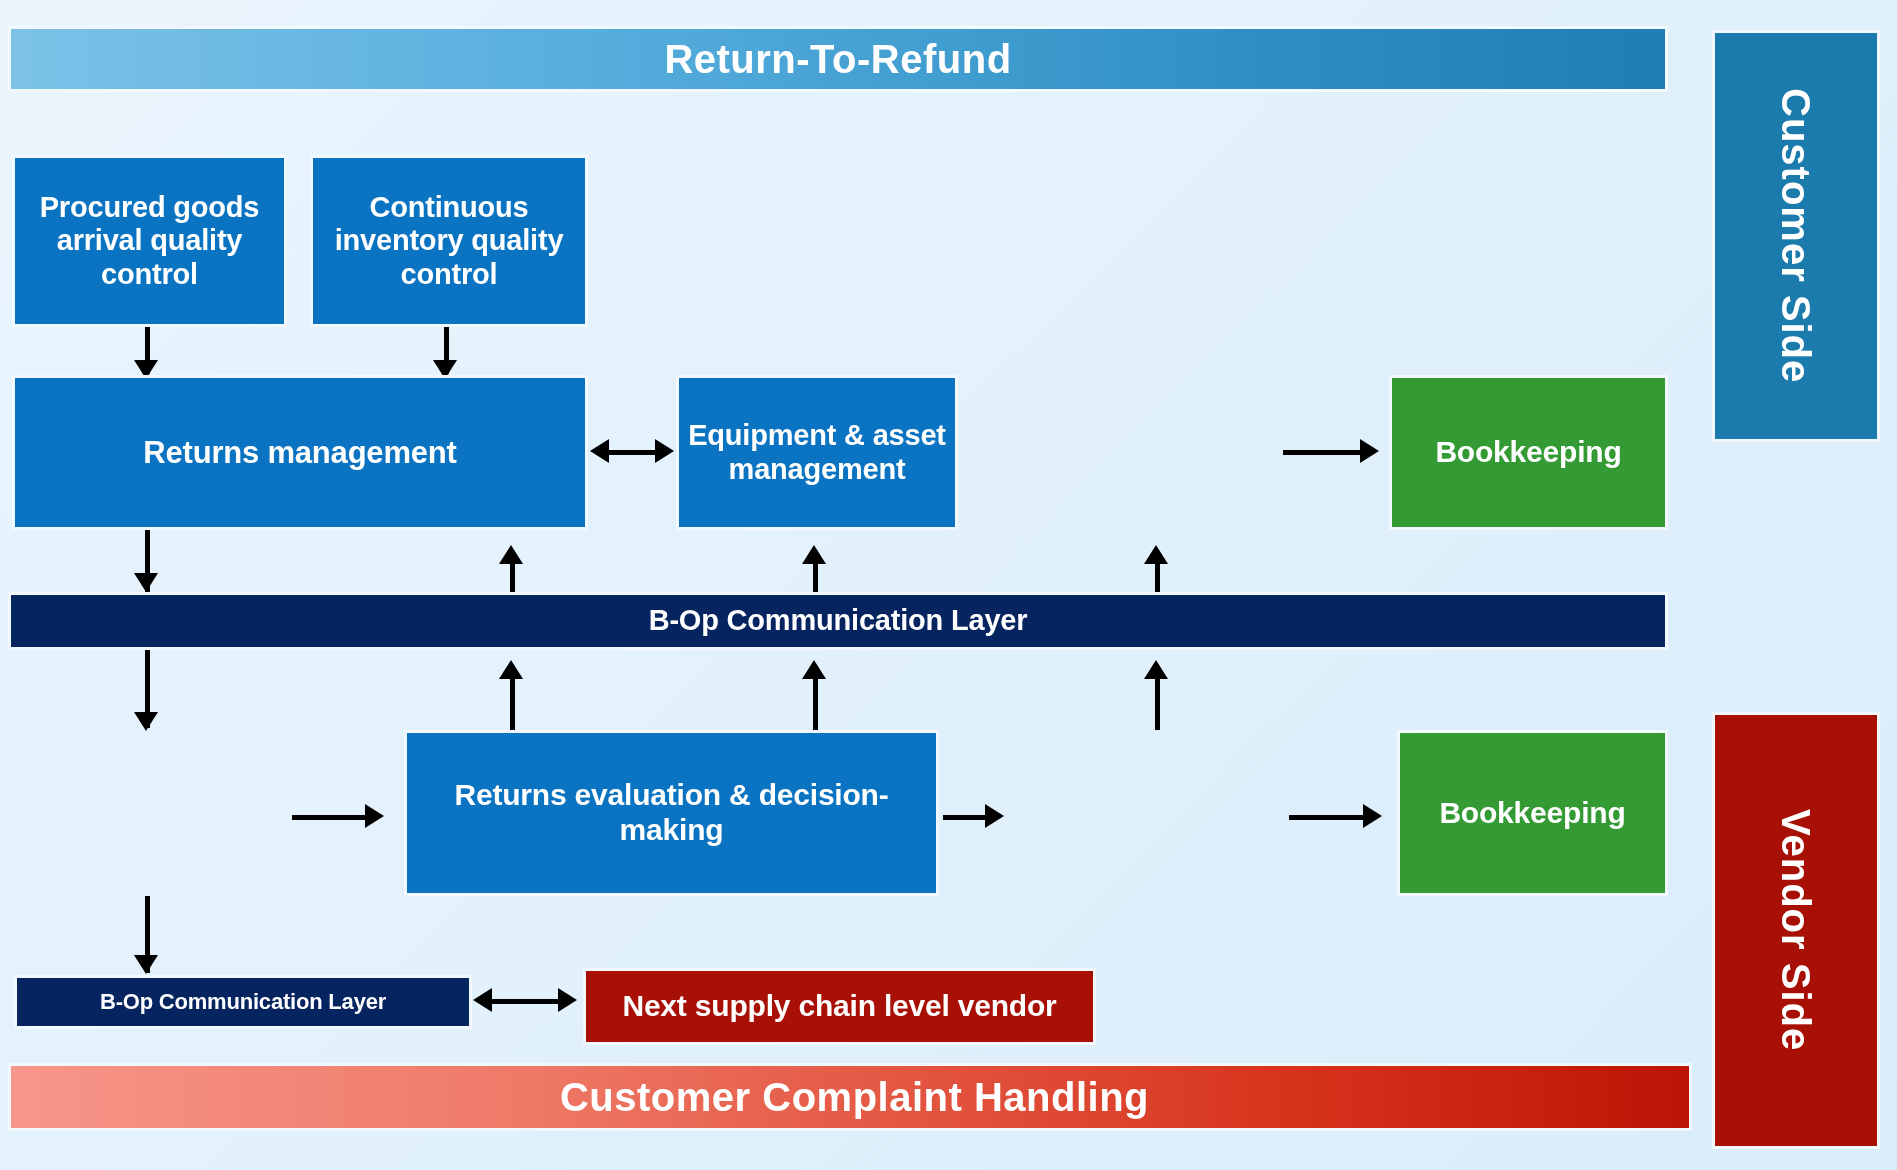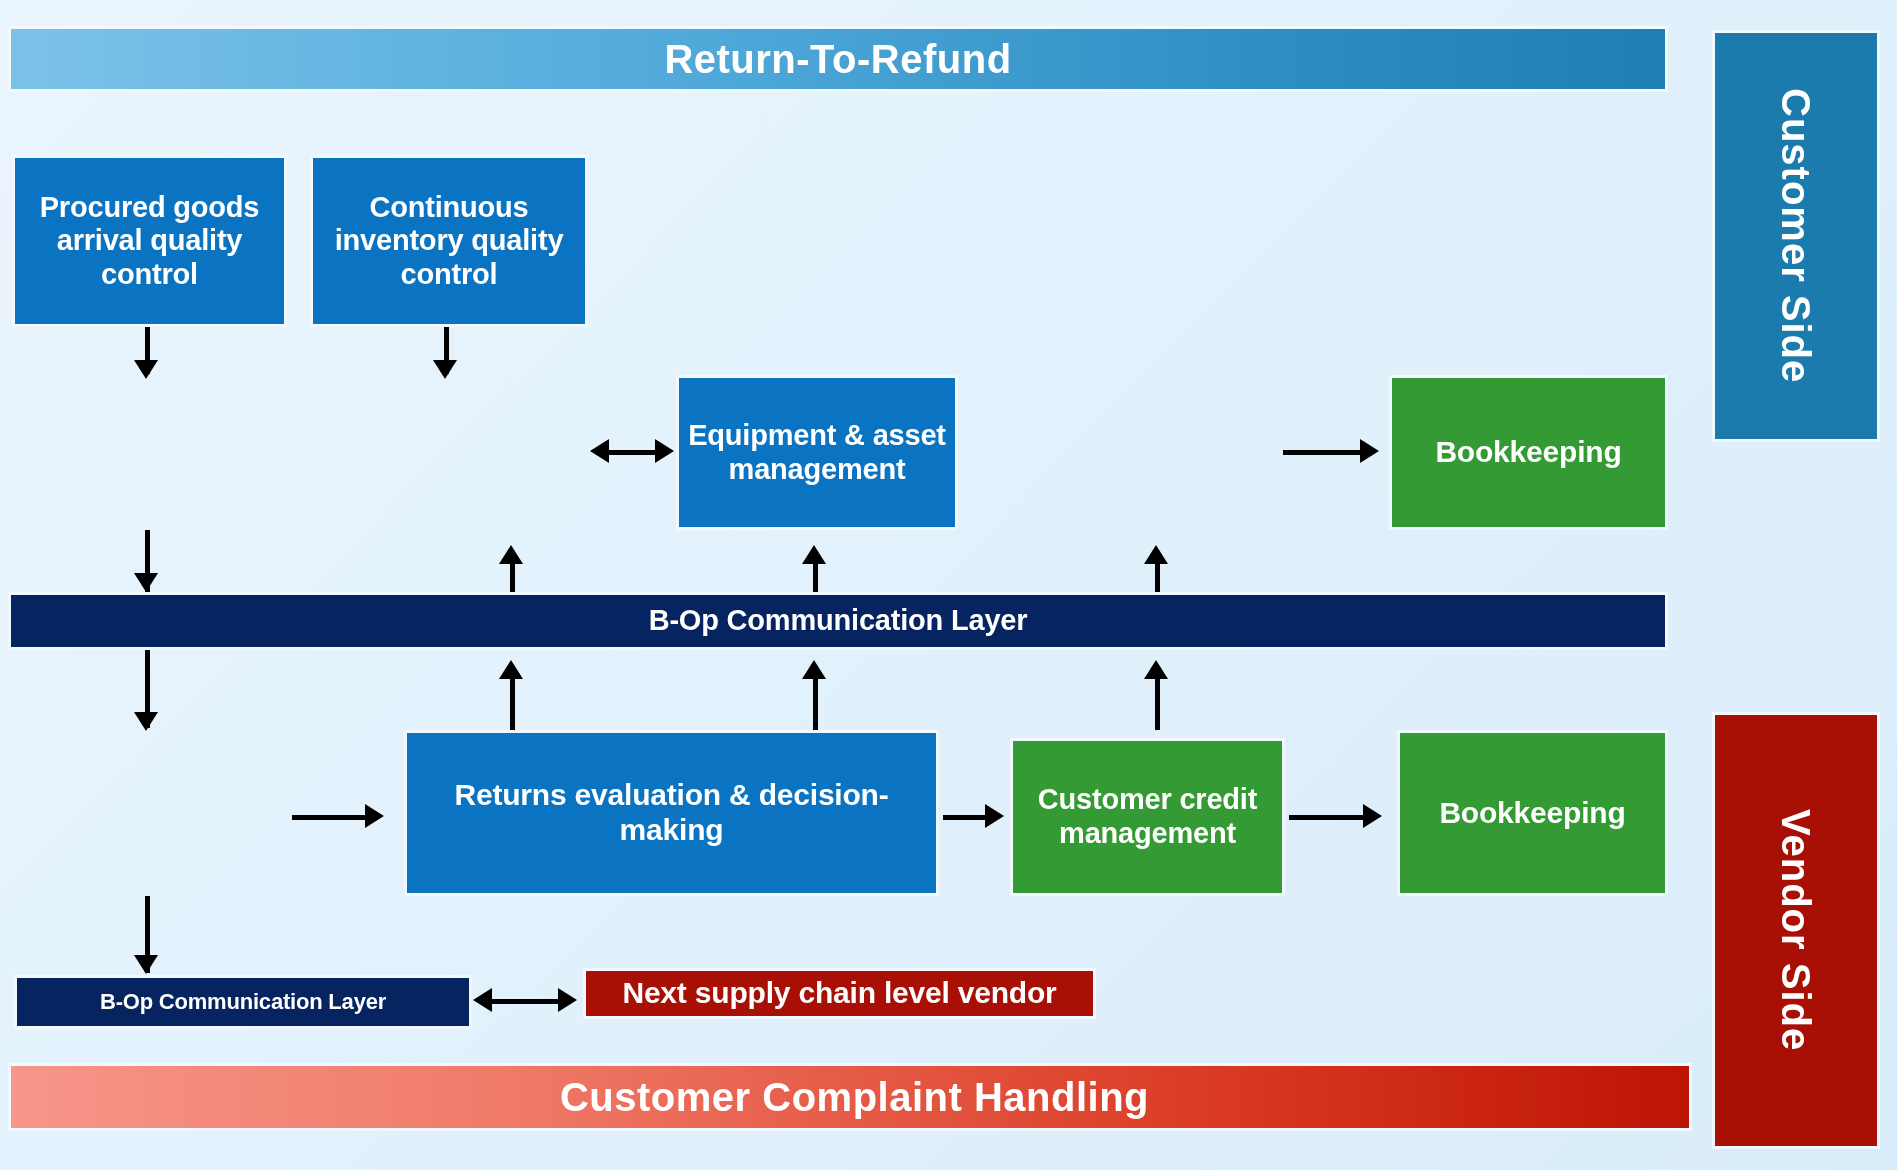--- a/index.html
+++ b/index.html
@@ -100,20 +100,21 @@
 
   <div class="arrow">
     <div class="aline-v" style="left:145px; top:327px; height:47px;"></div>
     <div class="head-down" style="left:134px; top:360px;"></div>
   </div>
   <div class="arrow">
     <div class="aline-v" style="left:444px; top:327px; height:47px;"></div>
     <div class="head-down" style="left:433px; top:360px;"></div>
   </div>
 
+  <div class="box blue" style="left:12px; top:375px; width:576px; height:155px; font-size:31px;">Returns management</div>
 
   <div class="box blue" style="left:676px; top:375px; width:282px; height:155px; font-size:29px;">Equipment &amp; asset management</div>
 
 
   <div class="box green" style="left:1389px; top:375px; width:279px; height:155px; font-size:30px;">Bookkeeping</div>
 
   <div class="arrow">
     <div class="aline-h" style="left:599px; top:450px; width:68px;"></div>
     <div class="head-left" style="left:590px; top:439px;"></div>
     <div class="head-right" style="left:655px; top:439px;"></div>
@@ -156,21 +157,20 @@
     <div class="head-up" style="left:802px; top:660px;"></div>
   </div>
   <div class="arrow">
     <div class="aline-v" style="left:1155px; top:668px; height:62px;"></div>
     <div class="head-up" style="left:1144px; top:660px;"></div>
   </div>
 
 
   <div class="box blue" style="left:404px; top:730px; width:535px; height:166px; font-size:30px;">Returns evaluation &amp; decision-making</div>
 
-  <div class="box green" style="left:1010px; top:738px; width:275px; height:158px; font-size:29px;">Customer credit management</div>
 
   <div class="box green" style="left:1397px; top:730px; width:271px; height:166px; font-size:30px;">Bookkeeping</div>
 
   <div class="arrow">
     <div class="aline-h" style="left:292px; top:815px; width:80px;"></div>
     <div class="head-right" style="left:365px; top:804px;"></div>
   </div>
   <div class="arrow">
     <div class="aline-h" style="left:943px; top:815px; width:52px;"></div>
     <div class="head-right" style="left:985px; top:804px;"></div>
@@ -180,21 +180,21 @@
     <div class="head-right" style="left:1363px; top:804px;"></div>
   </div>
 
   <div class="arrow">
     <div class="aline-v" style="left:145px; top:896px; height:77px;"></div>
     <div class="head-down" style="left:134px; top:955px;"></div>
   </div>
 
   <div class="box navy" style="left:14px; top:975px; width:458px; height:54px; font-size:22px;">B-Op Communication Layer</div>
 
-  <div class="box dred" style="left:583px; top:968px; width:513px; height:51px; font-size:30px;">Next supply chain level vendor</div>
+  <div class="box dred" style="left:583px; top:968px; width:513px; height:77px; font-size:30px;">Next supply chain level vendor</div>
 
   <div class="arrow">
     <div class="aline-h" style="left:483px; top:999px; width:88px;"></div>
     <div class="head-left" style="left:473px; top:988px;"></div>
     <div class="head-right" style="left:558px; top:988px;"></div>
   </div>
 
   <div class="box banner-bottom" style="left:8px; top:1063px; width:1684px; height:68px;">Customer Complaint Handling</div>
 
 </div>

